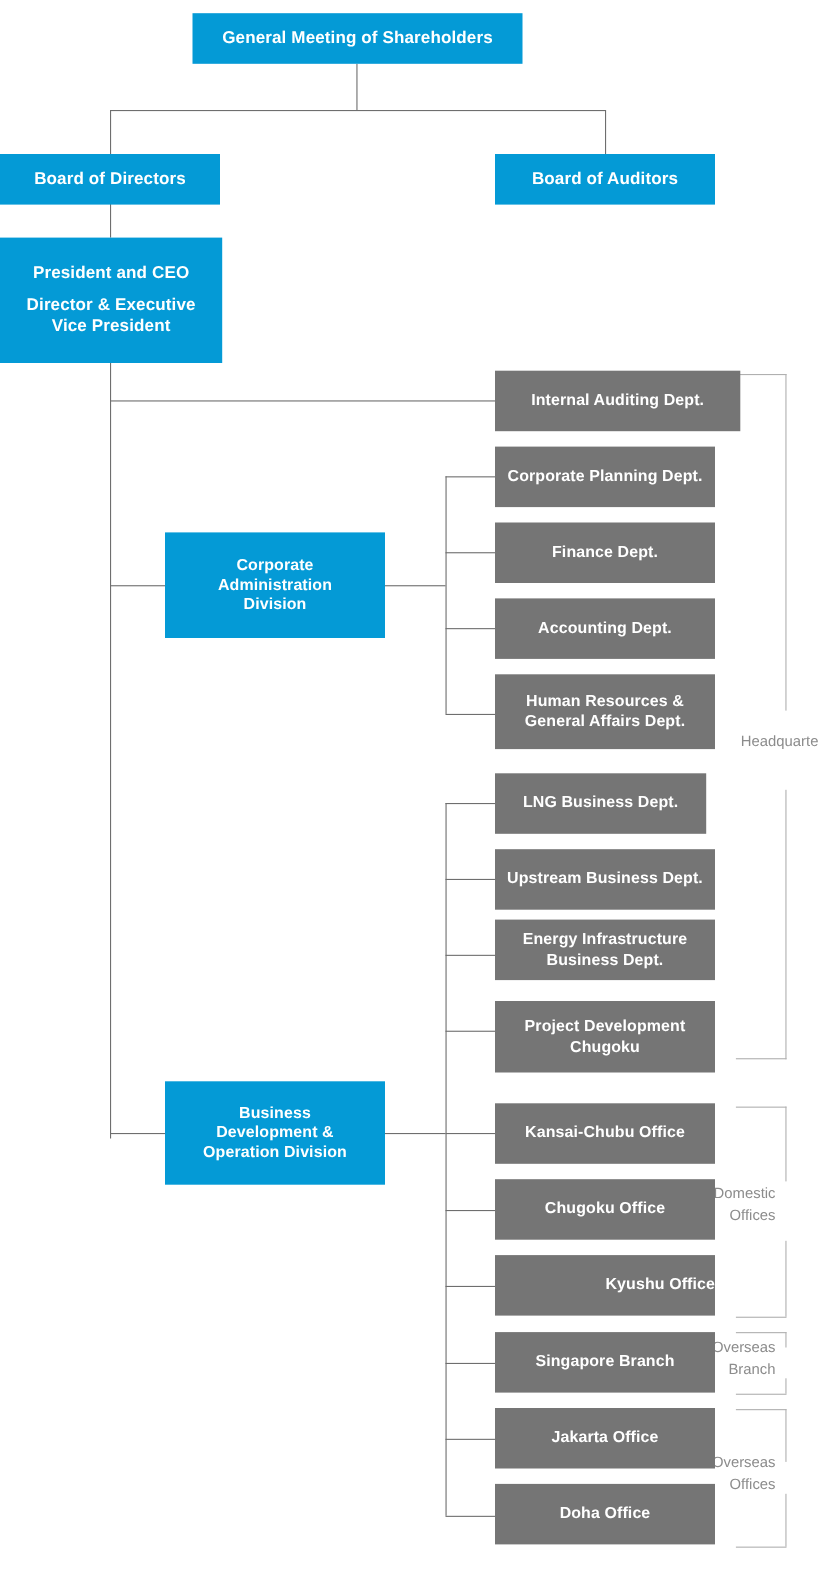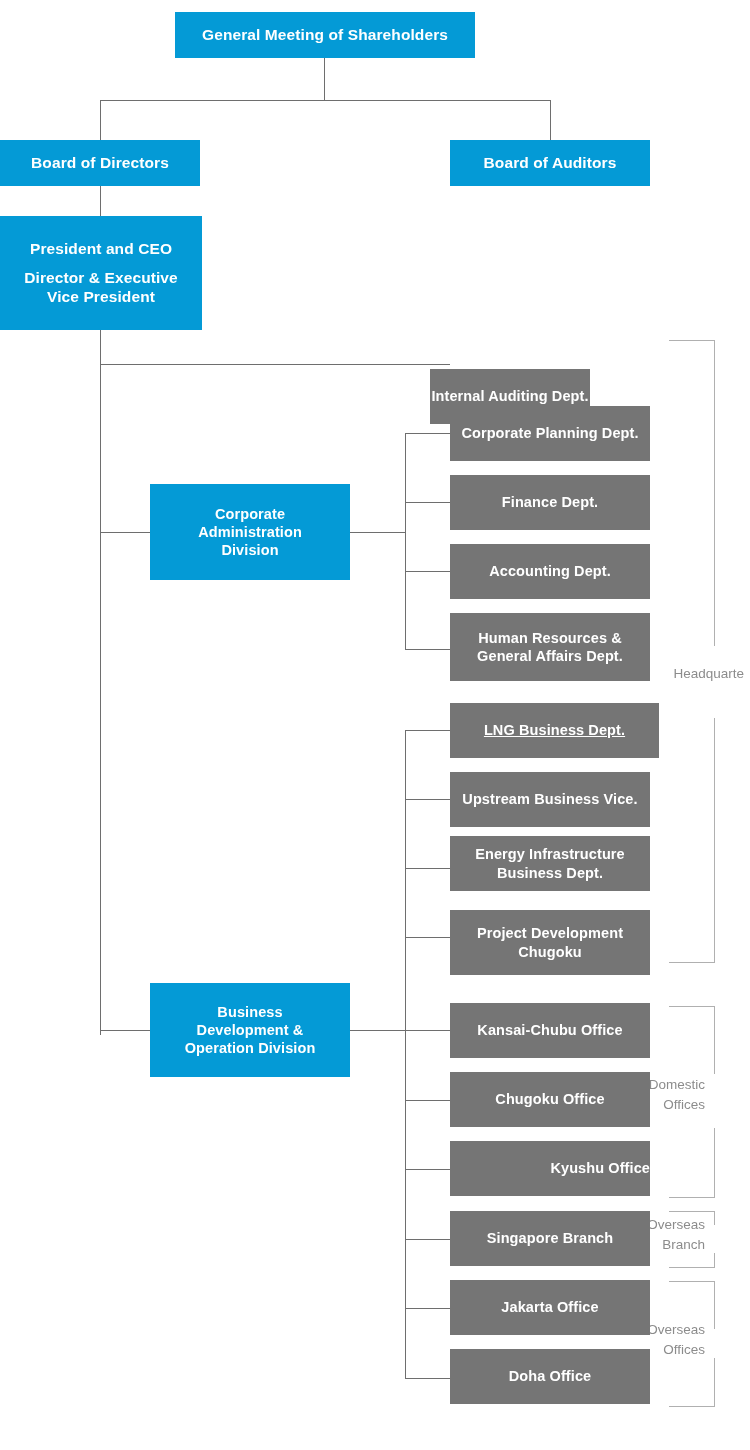--- a/index.html
+++ b/index.html
@@ -167,47 +167,47 @@
     <span class="line-2">Administration</span>
     <span class="line-3">Division</span>
   </div>
 
   <div class="node blue t14" style="left:150px; top:983px; width:200px; height:94px;">
     <span class="line-1">Business</span>
     <span class="line-2">Development &amp;</span>
     <span class="line-3">Operation Division</span>
   </div>
 
-  <div class="node gray t14" style="left:430px; top:337px; width:160px; height:55px;margin-top:32px;">
+  <div class="node gray t14" style="left:450px; top:337px; width:223px; height:55px;">
     <span class="line-1">Internal Auditing Dept.</span>
   </div>
 
   <div class="node gray t14" style="left:450px; top:406px; width:200px; height:55px;">
     <span class="line-1">Corporate Planning Dept.</span>
   </div>
 
   <div class="node gray t14" style="left:450px; top:544px; width:200px; height:55px;">
     <span class="line-1">Accounting Dept.</span>
   </div>
 
   <div class="node gray t14" style="left:450px; top:475px; width:200px; height:55px;">
     <span class="line-1">Finance Dept.</span>
   </div>
 
   <div class="node gray t14" style="left:450px; top:613px; width:200px; height:68px;">
     <span class="line-1">Human Resources &amp;</span>
     <span class="line-2">General Affairs Dept.</span>
   </div>
 
-  <div class="node gray t14" style="left:450px; top:703px; width:209px; height:55px;text-decoration:underline;">
+  <div class="node gray t14" style="left:450px; top:703px; width:192px; height:55px;">
     <span class="line-1">LNG Business Dept.</span>
   </div>
 
   <div class="node gray t14" style="left:450px; top:772px; width:200px; height:55px;">
-    <span class="line-1">Upstream Business Vice.</span>
+    <span class="line-1">Upstream Business Dept.</span>
   </div>
 
   <div class="node gray t14" style="left:450px; top:836px; width:200px; height:55px;">
     <span class="line-1">Energy Infrastructure</span>
     <span class="line-2">Business Dept.</span>
   </div>
 
   <div class="node gray t14" style="left:450px; top:910px; width:200px; height:65px;">
     <span class="line-1">Project Development</span>
     <span class="line-2">Chugoku</span>

